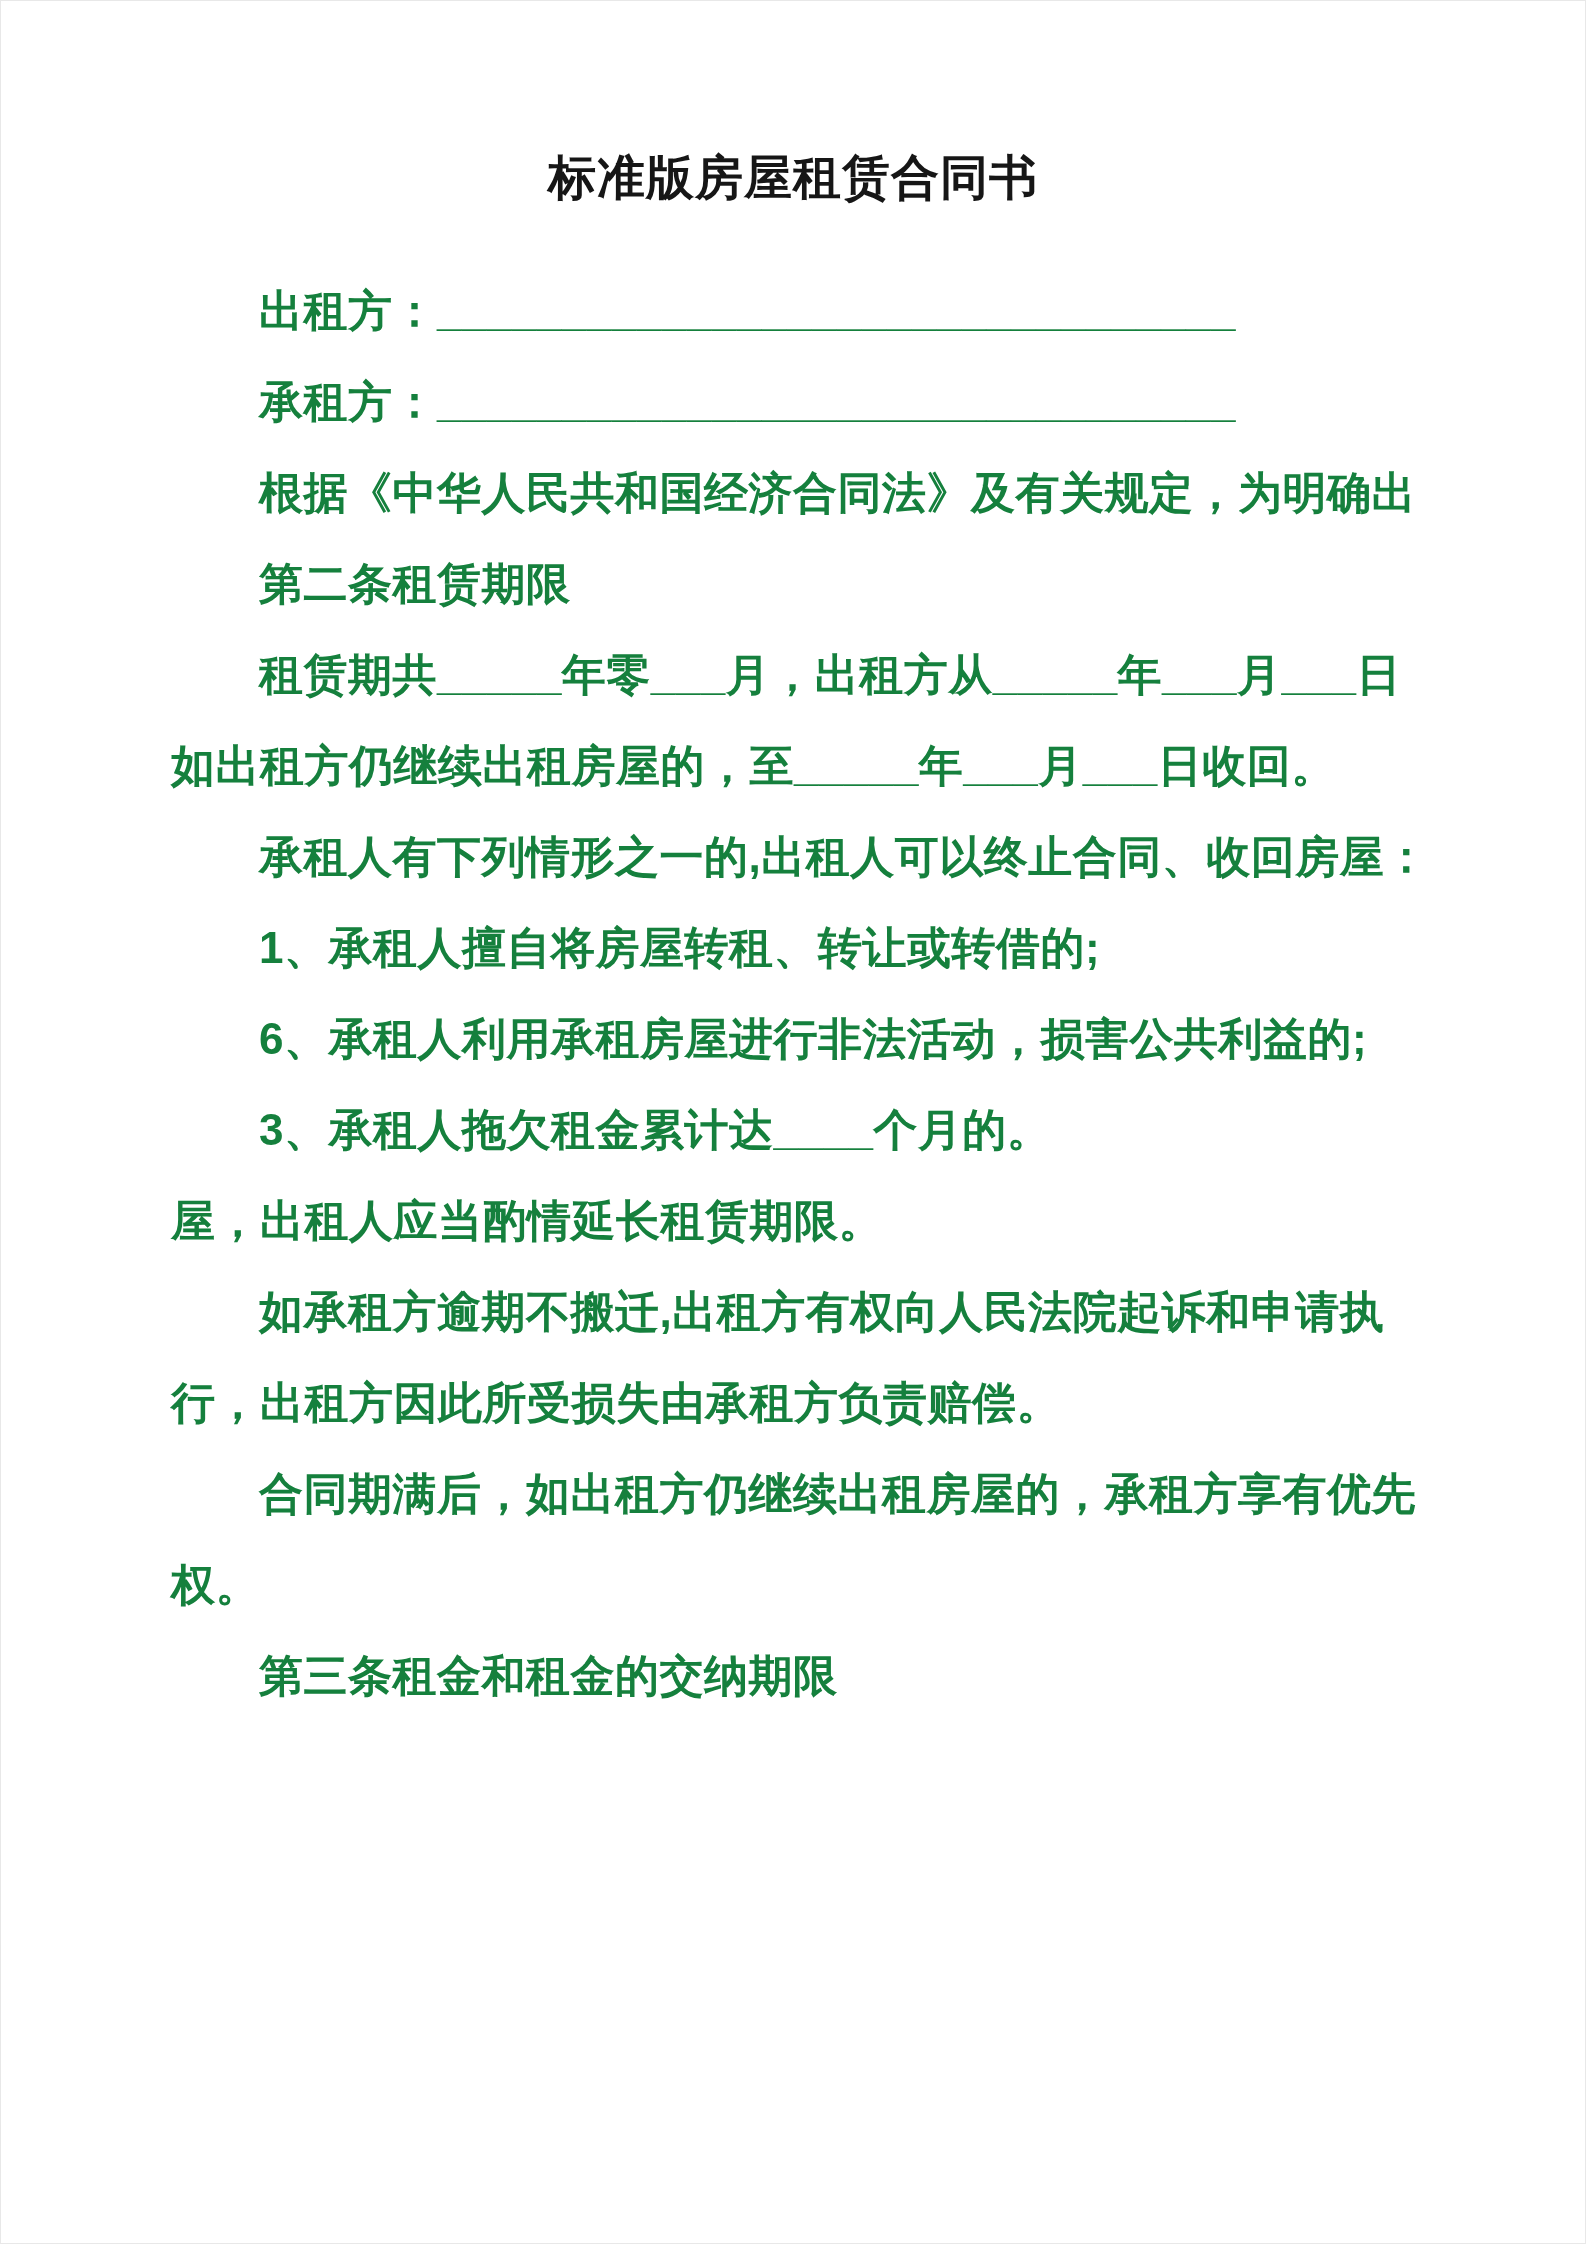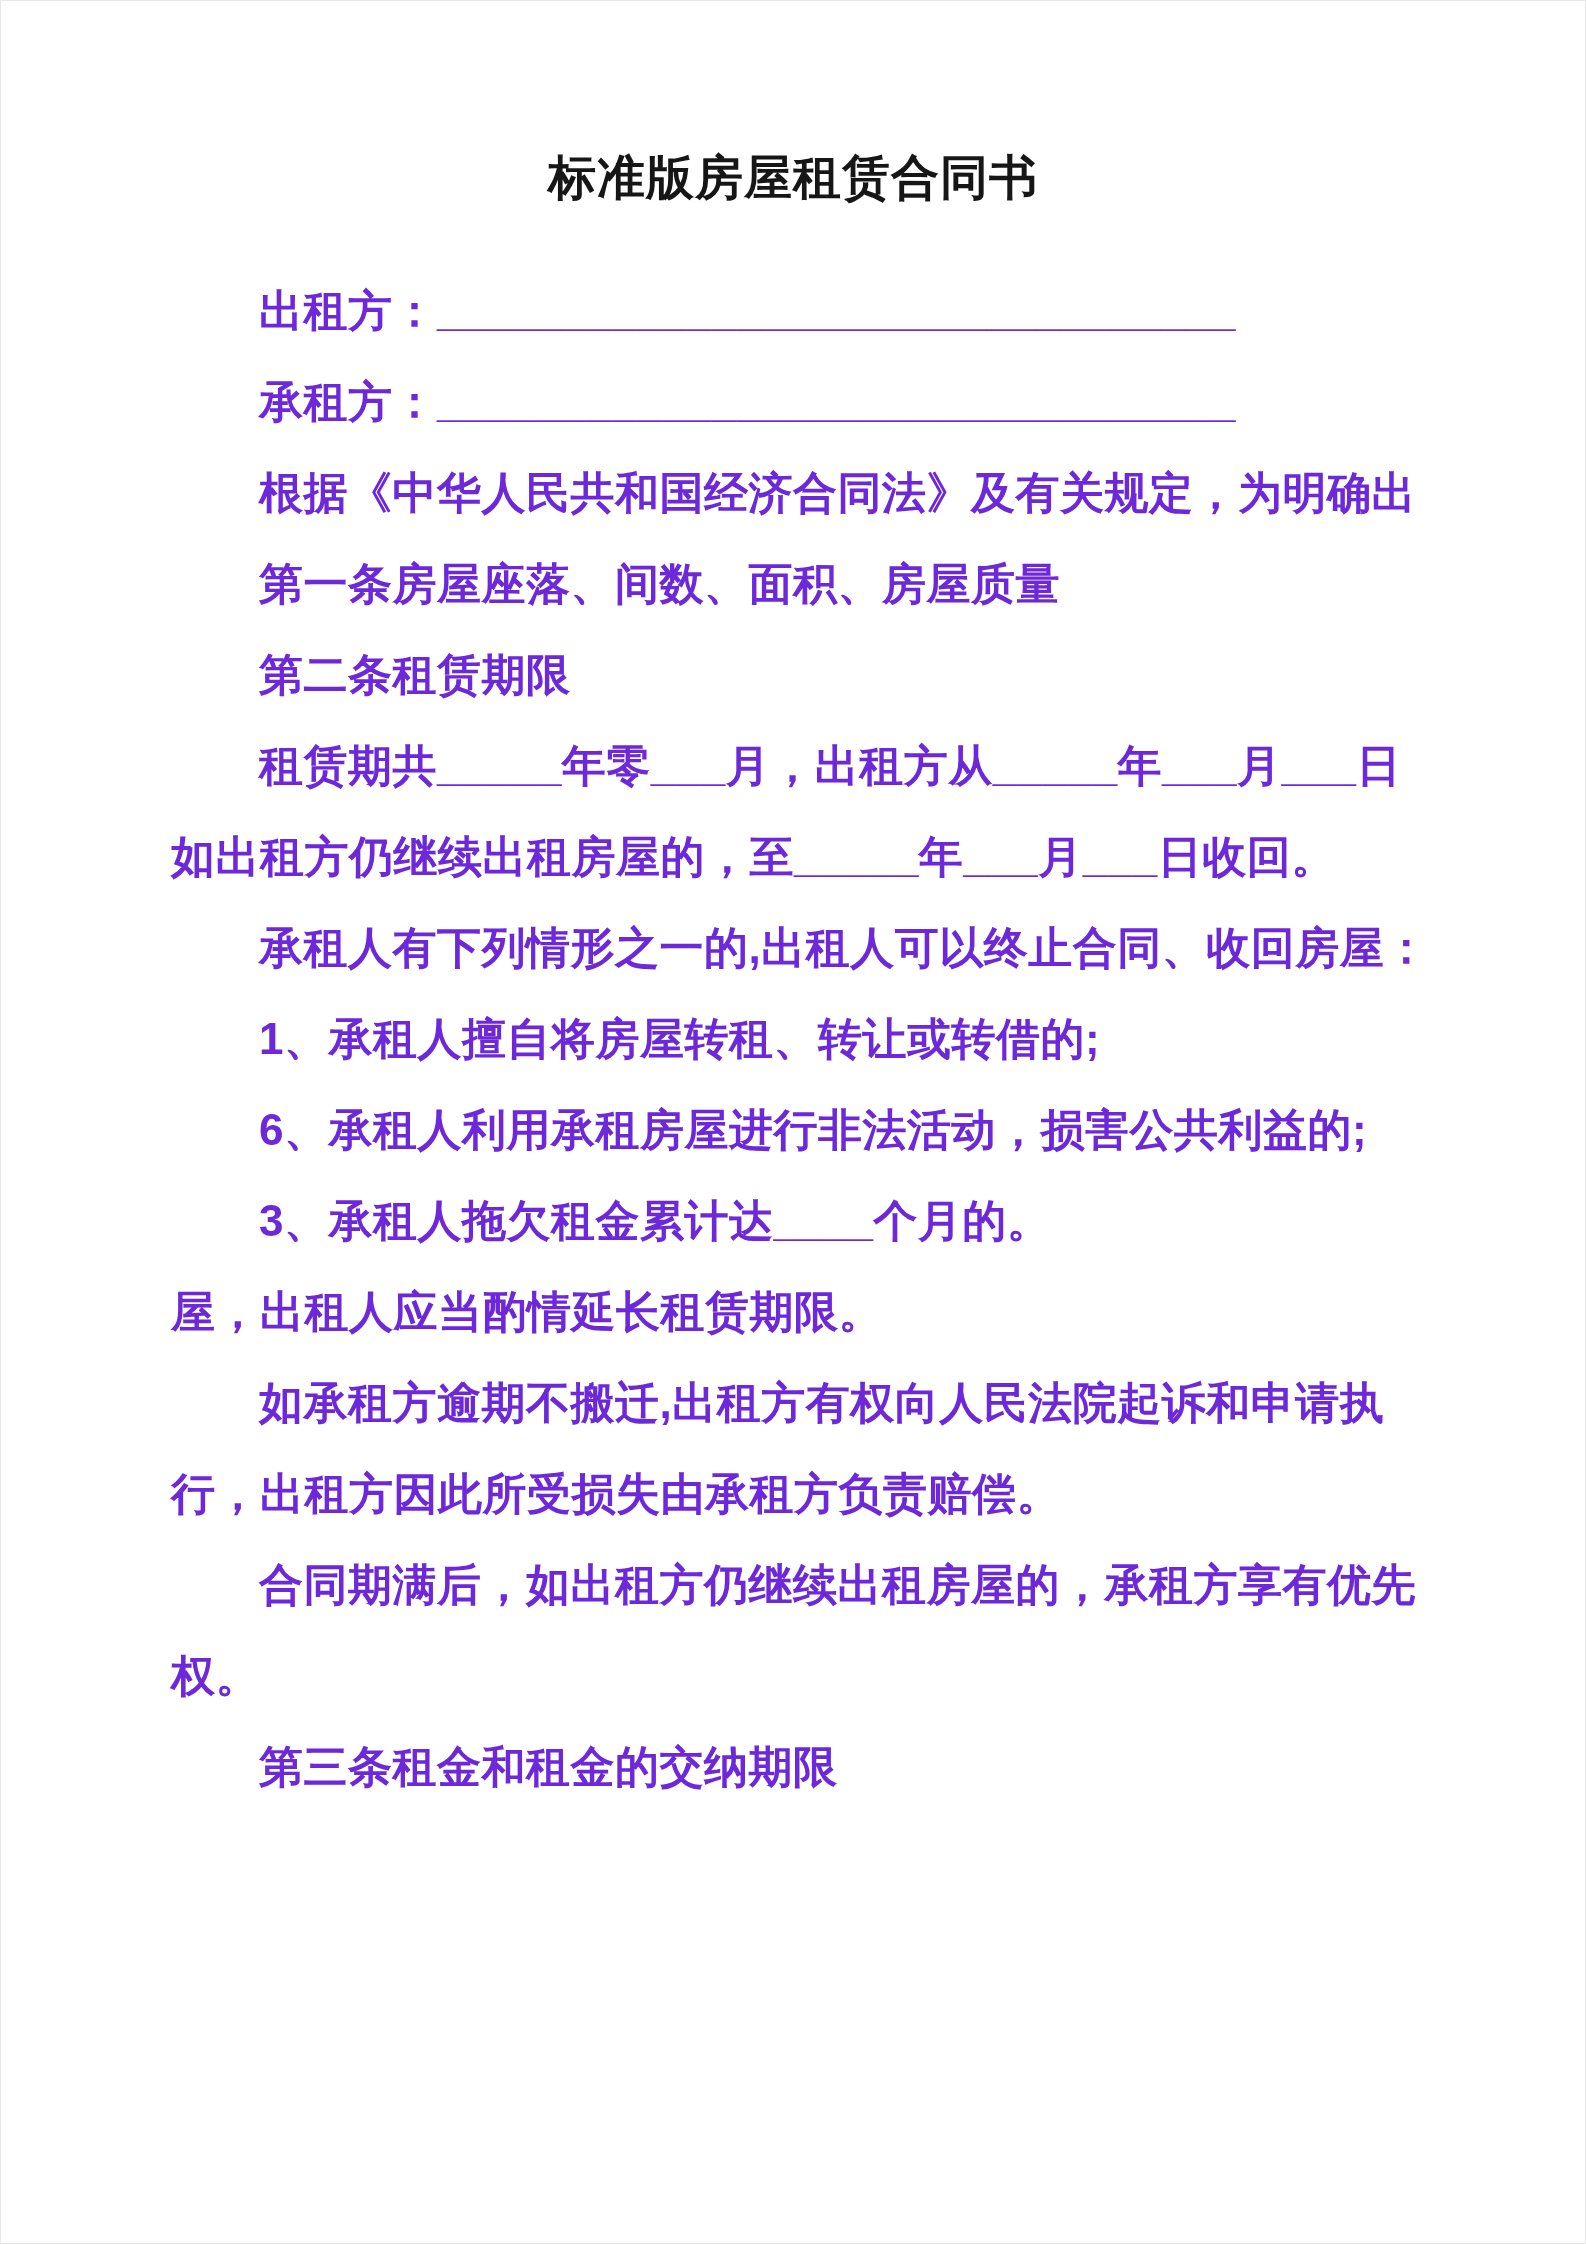--- a/index.html
+++ b/index.html
@@ -32,36 +32,35 @@
     margin: 58px 170px 0 170px;
     width: 1246px;
   }
   .line {
     height: 91px;
     line-height: 91px;
     font-size: 44px;
     font-weight: 700;
     white-space: nowrap;
     letter-spacing: 0.5px;
-    color: #6d28d9;
+    color: #15803d;
   }
   .line.indent {
     text-indent: 88px;
   }
 </style>
 </head>
 <body>
 
 <div class="page">
   <h1 class="title">标准版房屋租赁合同书</h1>
   <div class="doc-body">
     <div class="line indent">出租方：________________________________</div>
     <div class="line indent">承租方：________________________________</div>
     <div class="line indent">根据《中华人民共和国经济合同法》及有关规定，为明确出</div>
-    <div class="line indent">第一条房屋座落、间数、面积、房屋质量</div>
     <div class="line indent">第二条租赁期限</div>
     <div class="line indent">租赁期共_____年零___月，出租方从_____年___月___日</div>
     <div class="line">如出租方仍继续出租房屋的，至_____年___月___日收回。</div>
     <div class="line indent">承租人有下列情形之一的,出租人可以终止合同、收回房屋：</div>
     <div class="line indent">1、承租人擅自将房屋转租、转让或转借的;</div>
     <div class="line indent">6、承租人利用承租房屋进行非法活动，损害公共利益的;</div>
     <div class="line indent">3、承租人拖欠租金累计达____个月的。</div>
     <div class="line">屋，出租人应当酌情延长租赁期限。</div>
     <div class="line indent">如承租方逾期不搬迁,出租方有权向人民法院起诉和申请执</div>
     <div class="line">行，出租方因此所受损失由承租方负责赔偿。</div>

